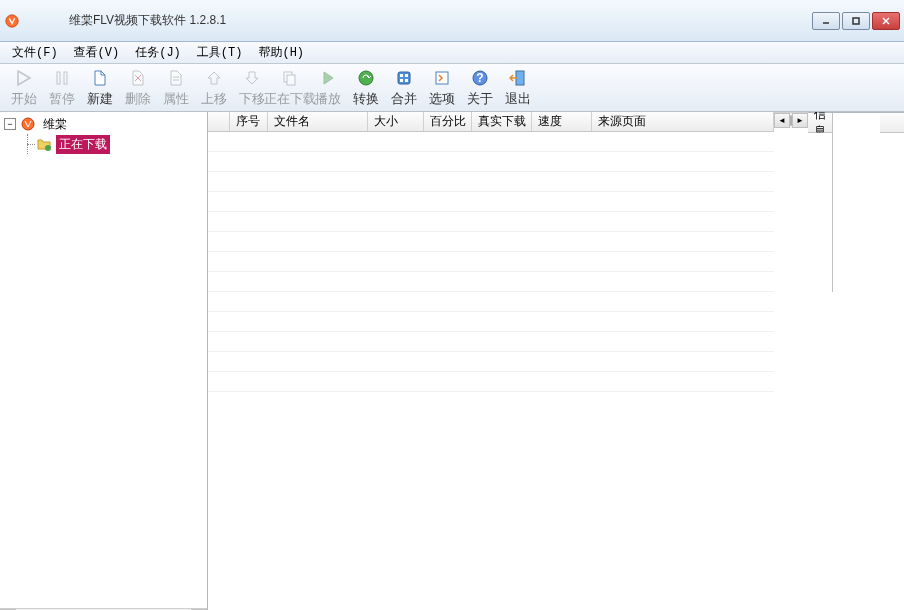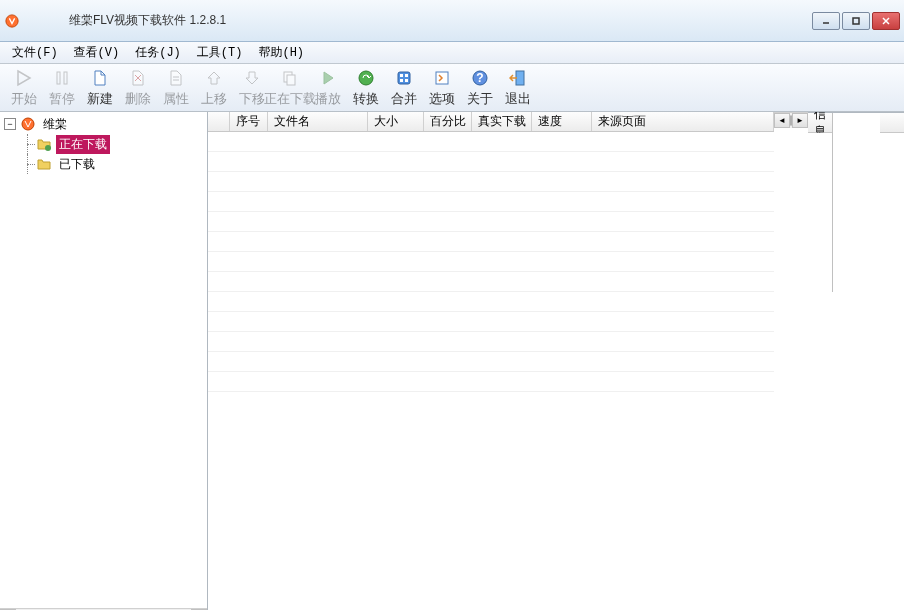--- a/index.html
+++ b/index.html
@@ -252,30 +252,20 @@
         <span class="tree-spacer"></span>
         <span class="tree-connector"></span>
         <span class="tree-node-icon">
             <svg viewBox="0 0 14 14">
               <path d="M1 3 L5 3 L6 5 L13 5 L13 12 L1 12 Z" fill="#f0d060" stroke="#c0a030"></path>
               <circle cx="11" cy="11" r="3" fill="#50a050"></circle>
             </svg>
           </span>
         <span class="tree-node-label selected">正在下载</span>
       </div>
-      <div class="tree-node">
-        <span class="tree-spacer"></span>
-        <span class="tree-connector"></span>
-        <span class="tree-node-icon">
-            <svg viewBox="0 0 14 14">
-              <path d="M1 3 L5 3 L6 5 L13 5 L13 12 L1 12 Z" fill="#f0d060" stroke="#c0a030"></path>
-            </svg>
-          </span>
-        <span class="tree-node-label">已下载</span>
-      </div>
     </div>
     <div class="tree-scrollbar">
       <div class="scroll-arrow">◄</div>
       <div class="scroll-track"></div>
       <div class="scroll-arrow">►</div>
     </div>
   </div>
 
   <div class="main-panel">
     <div class="table-area">

